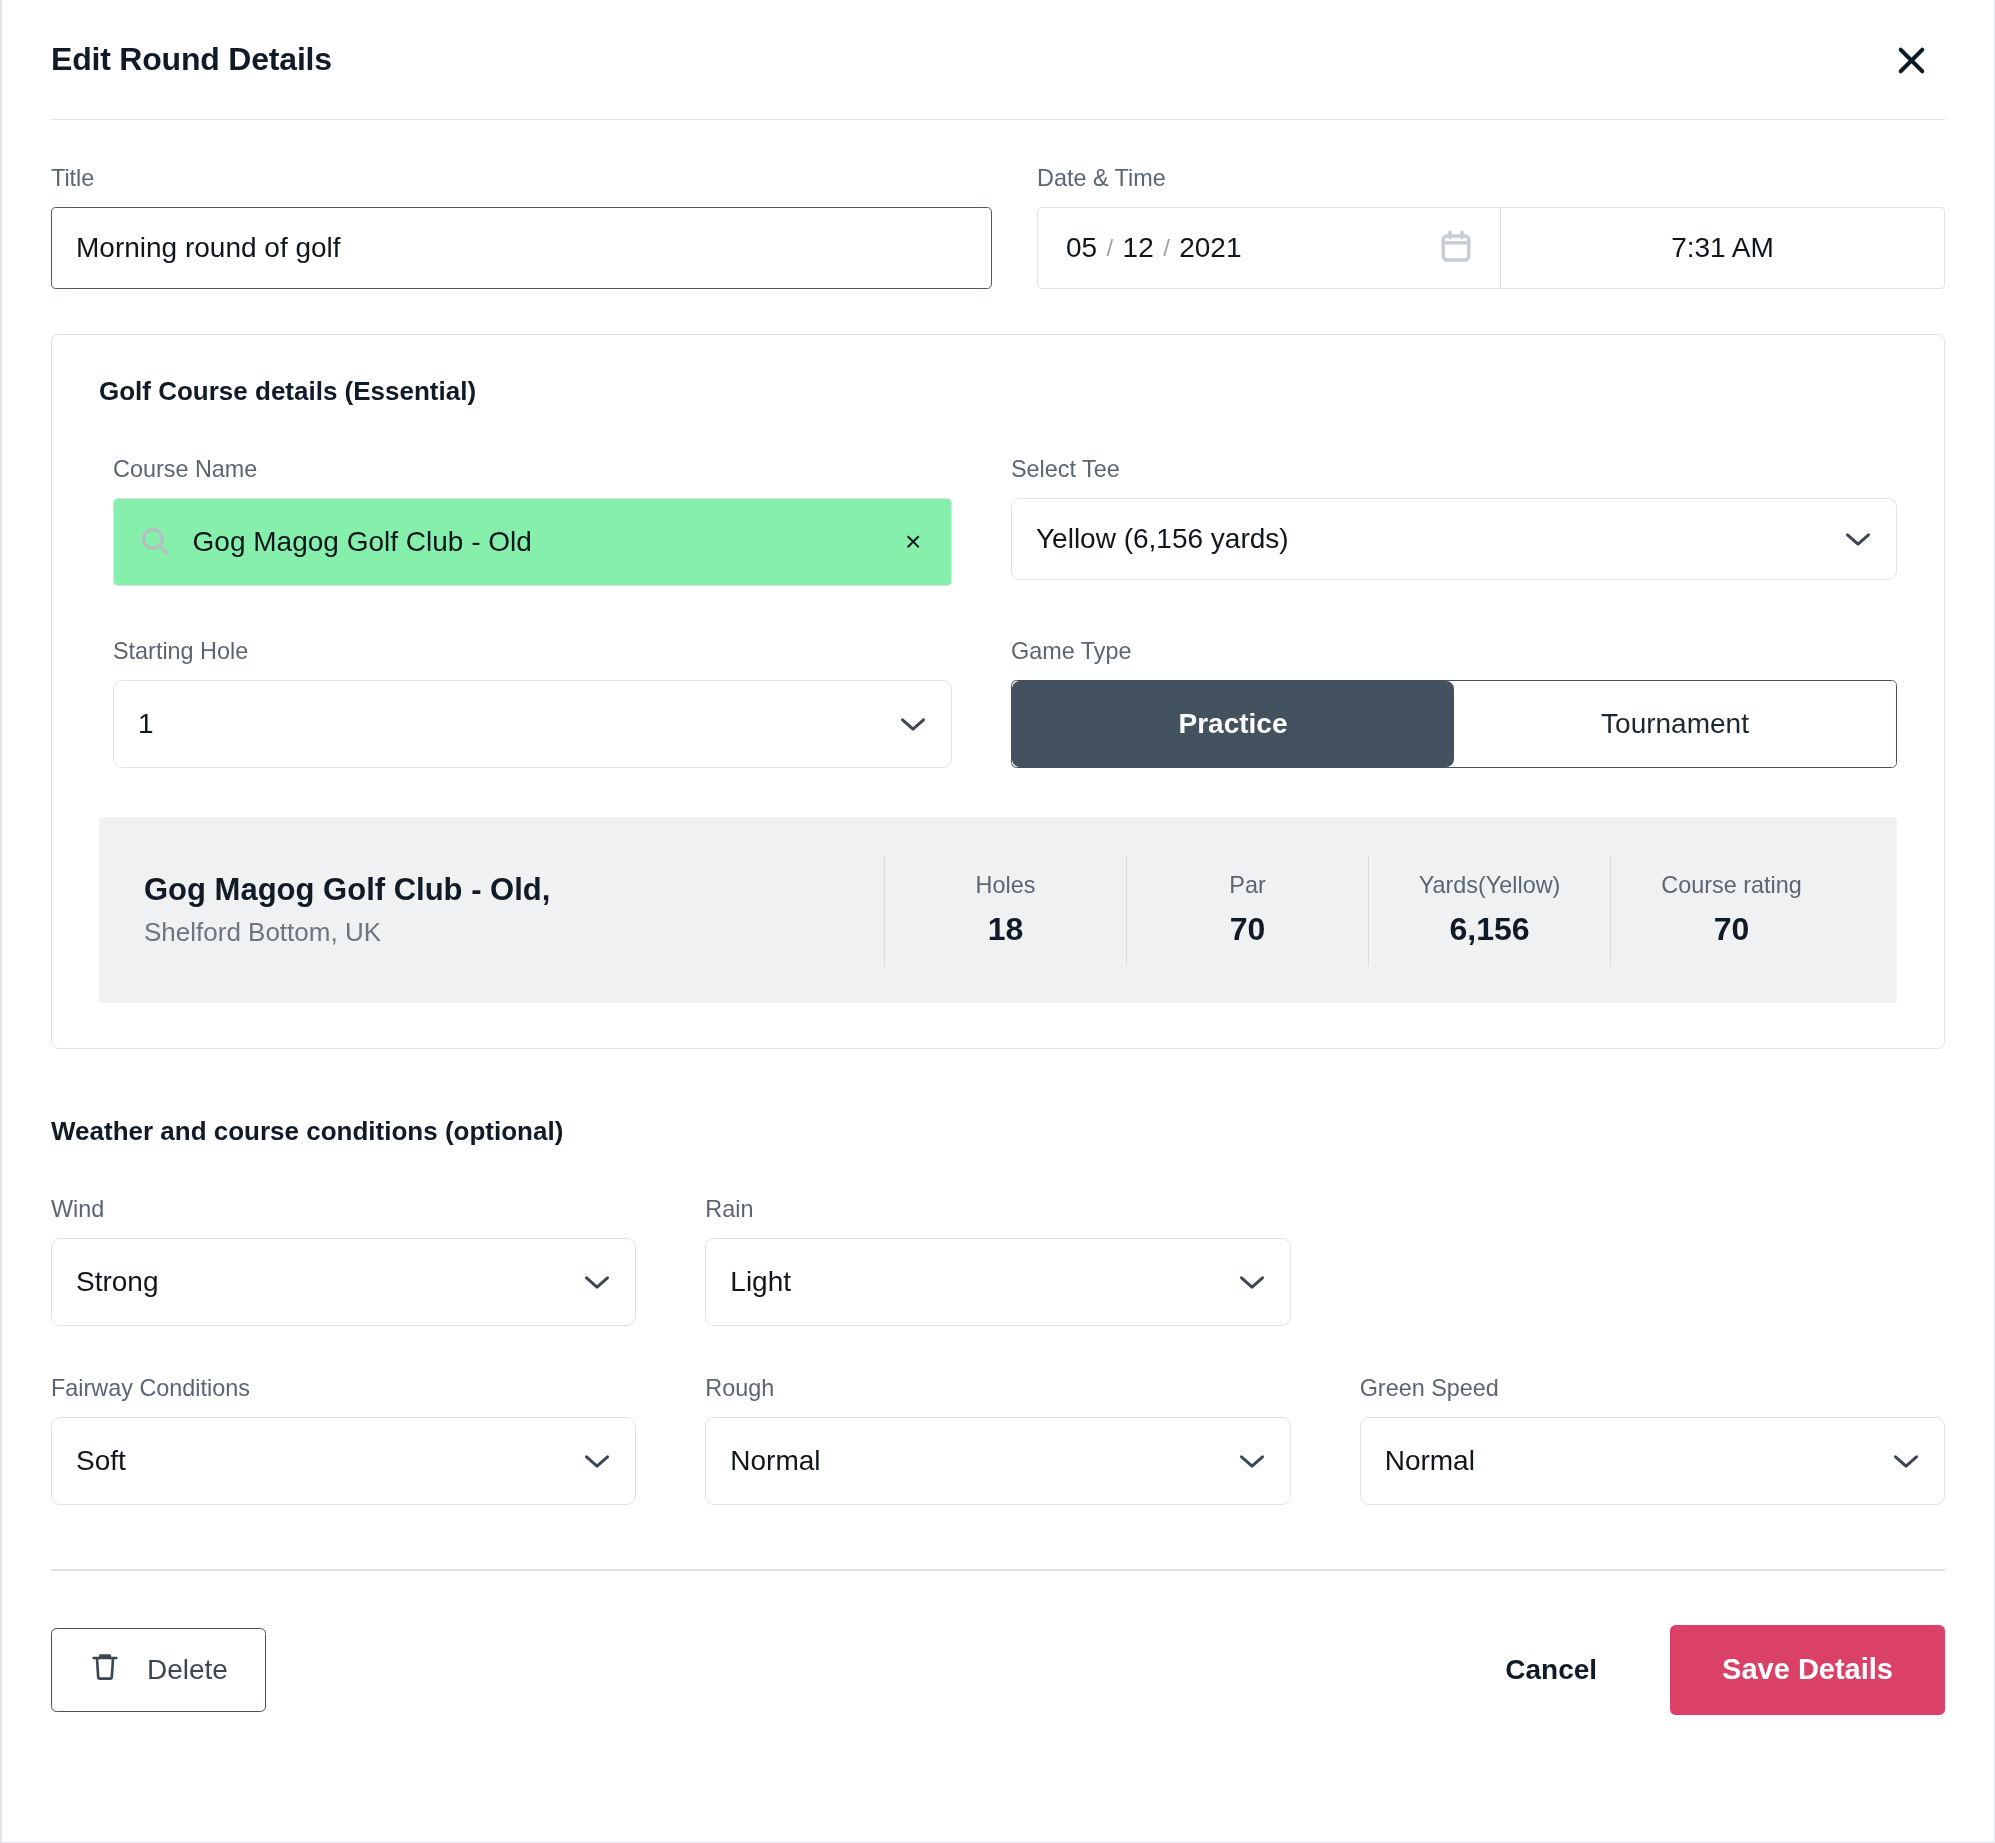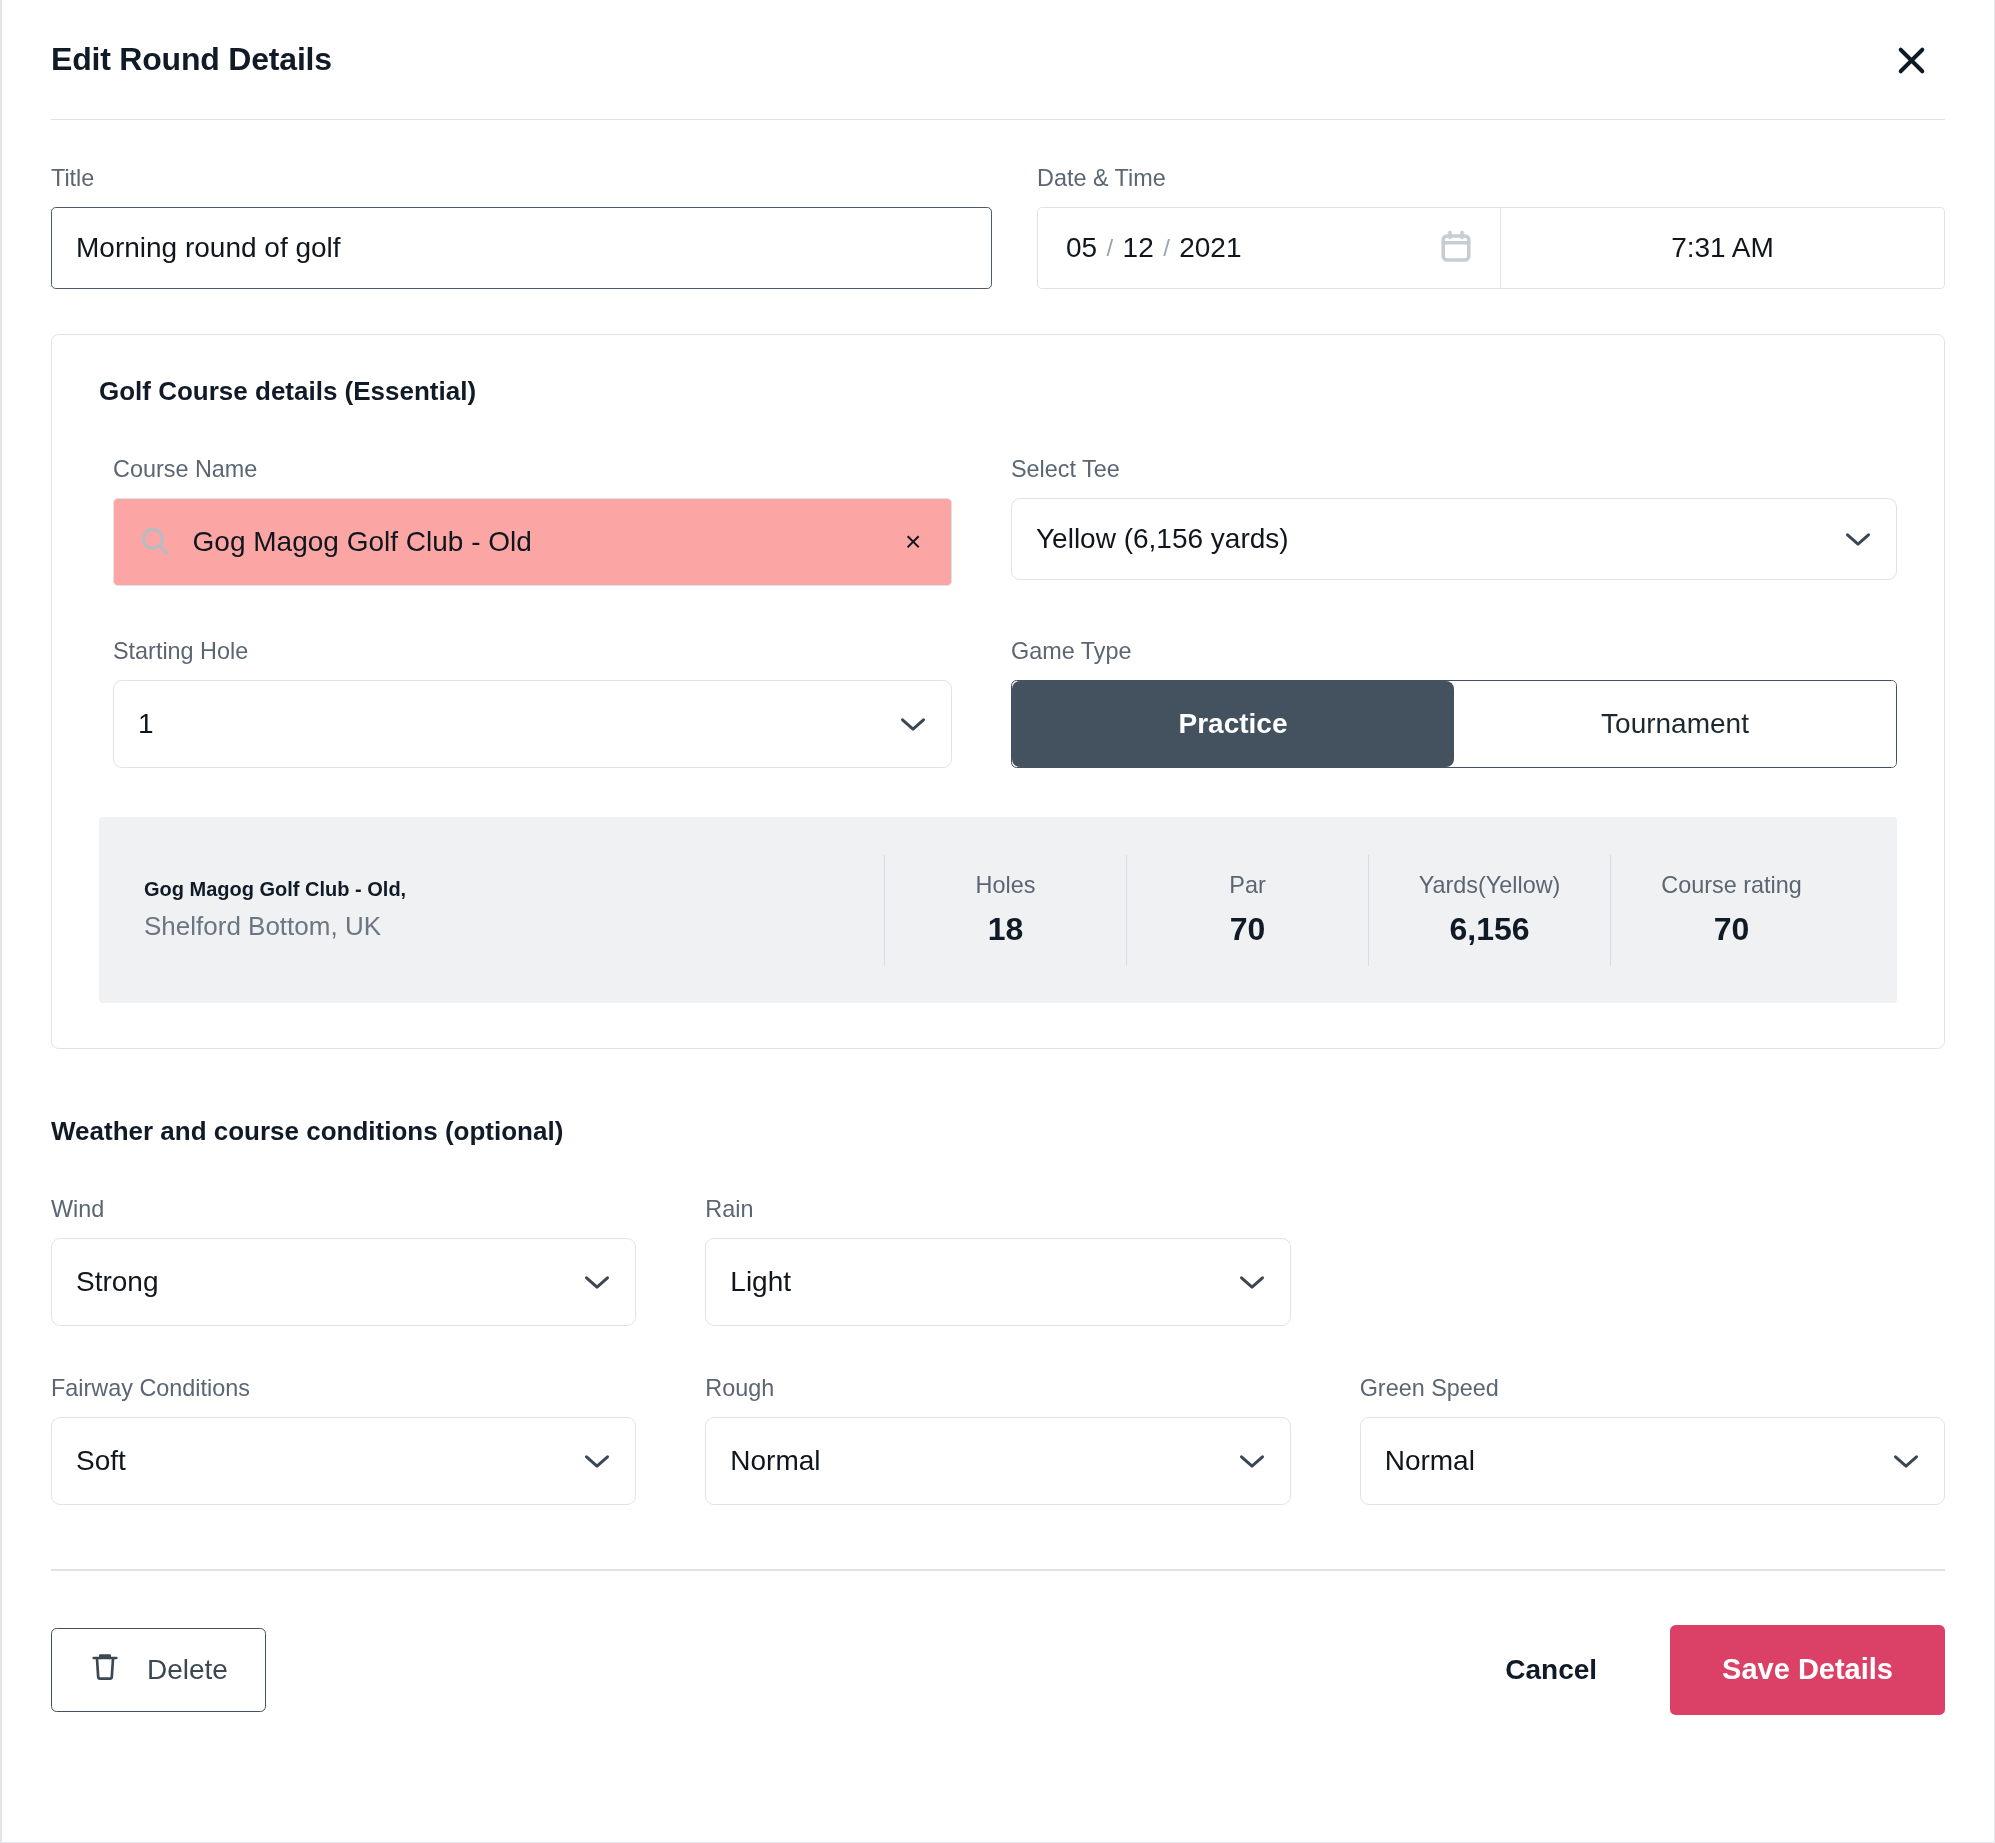--- a/index.html
+++ b/index.html
@@ -152,21 +152,21 @@
   .card-row + .card-row { margin-top: 52px; }
   .card-col { width: 853px; padding-left: 14px; }
   .card-col.right { flex: 1; width: auto; }
 
   .search-input-wrap {
     position: relative;
     width: 100%;
     height: 88px;
     border: 1.9px solid #dfe3e8;
     border-radius: 4.7px;
-    background: #fca5a5;
+    background: #86efac;
     display: flex;
     align-items: center;
     padding: 0 24px;
   }
   .search-icon { flex: 0 0 auto; margin-right: 20.6px; }
   .search-text { font-size: 28px; color: #10161d; flex: 1; }
   .clear-x {
     flex: 0 0 auto;
     cursor: pointer;
     font-size: 28px;
@@ -208,21 +208,21 @@
     margin-top: 49px;
     background: #f0f1f3;
     border-radius: 3.7px;
     display: flex;
     align-items: center;
     height: 186px;
     padding: 0 45px;
   }
   .ci-name-block { width: 740px; }
   .ci-name {
-    font-size: 20px;
+    font-size: 31px;
     font-weight: bold;
     color: #111b27;
     margin-bottom: 9.4px;
   }
   .ci-loc { font-size: 26px; color: #6b7682; }
   .ci-stat {
     flex: 1;
     text-align: center;
     border-left: 1.9px solid #d9dde2;
     height: 111px;

